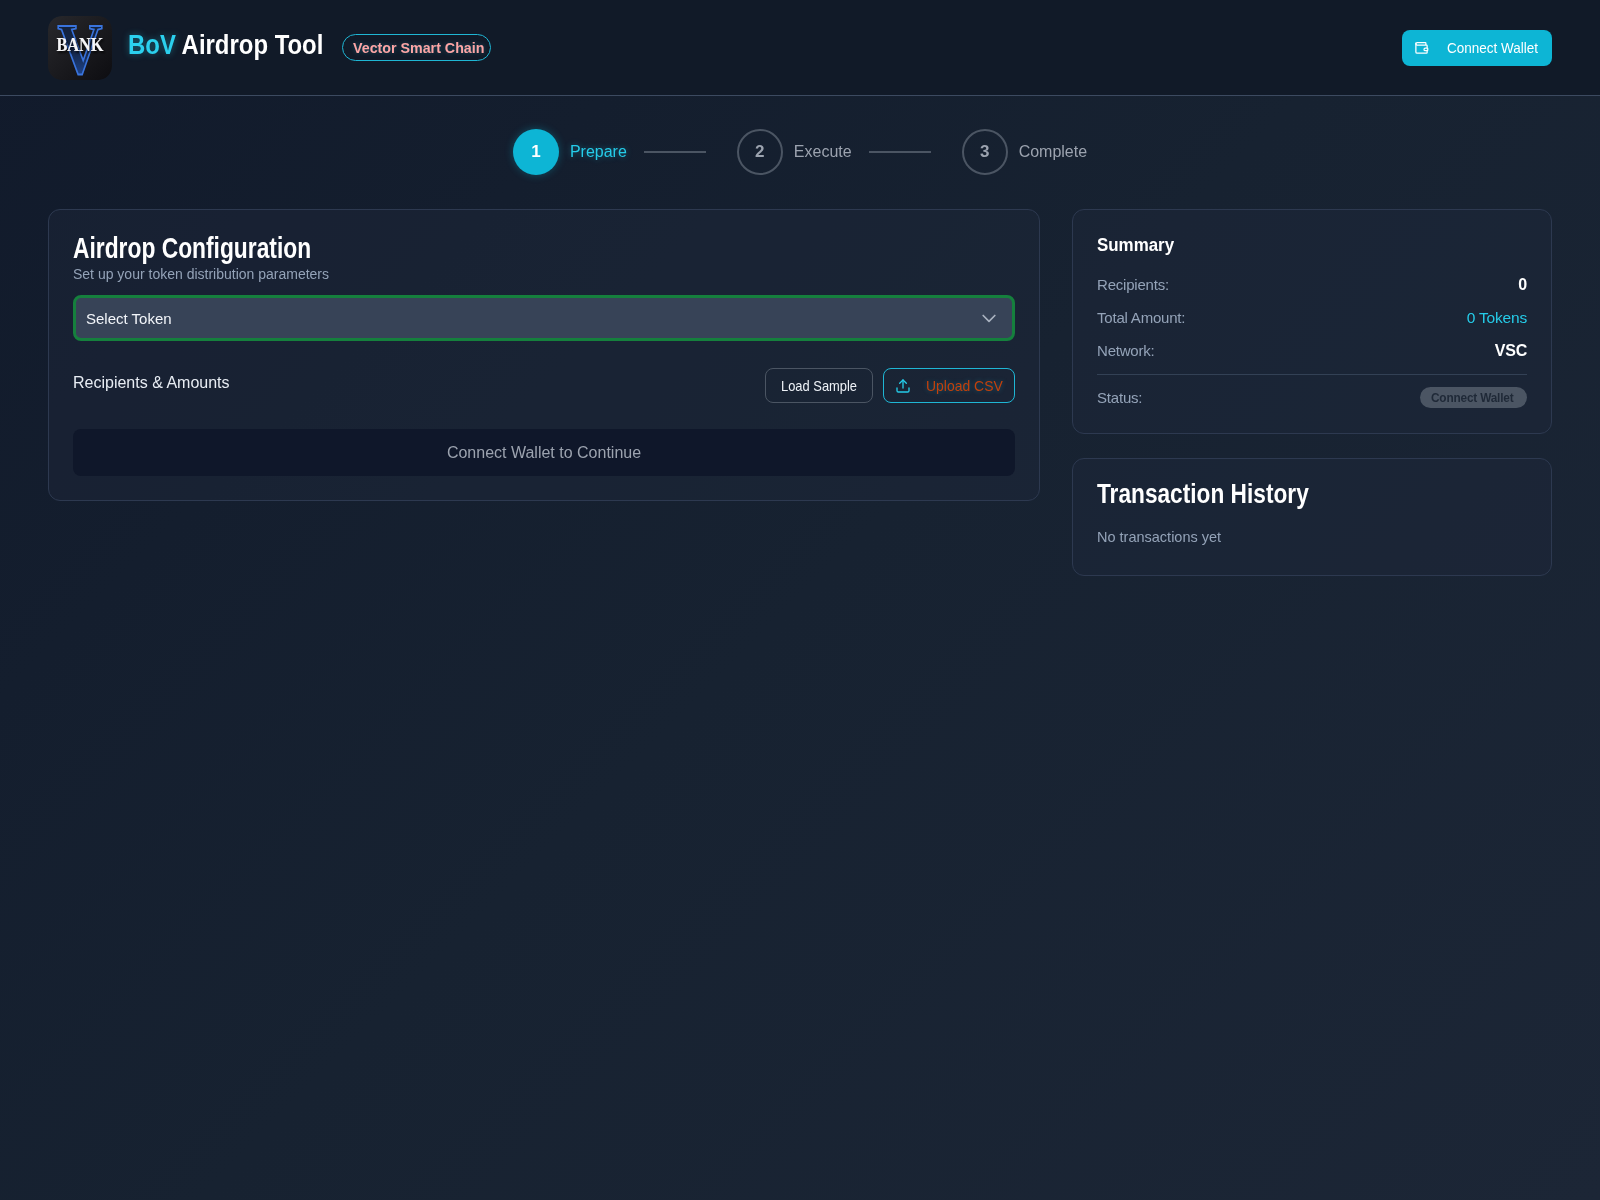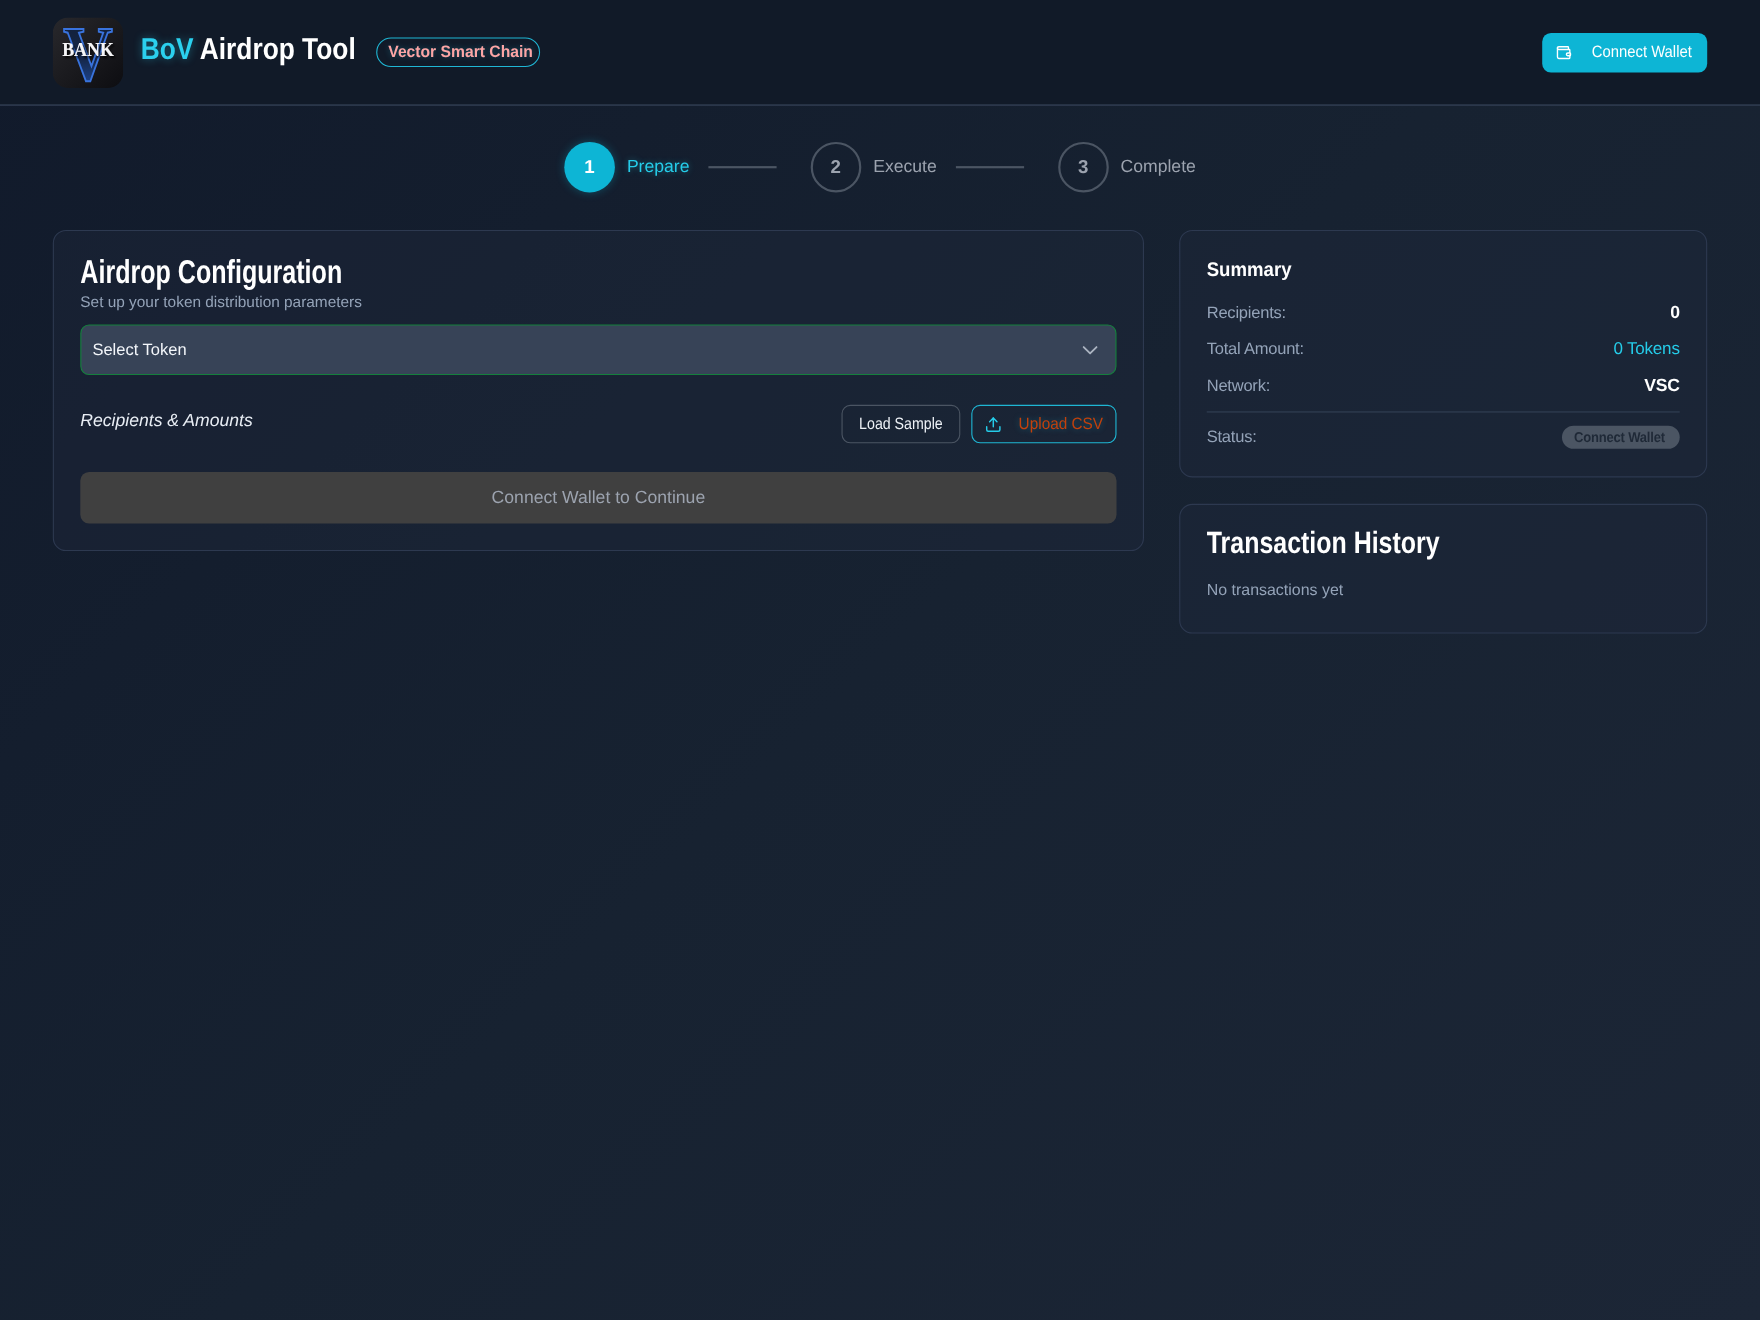--- a/index.html
+++ b/index.html
@@ -83,32 +83,32 @@
   .right-col { width:480px; display:flex; flex-direction:column; gap:24px; }
   
   h2.cfg { font-size:30px; line-height:36px; font-weight:bold; color:#fff; margin-top:-4px; white-space:nowrap; }
   h2.cfg .in { display:inline-block; transform:scaleX(0.76); transform-origin:0 50%; }
   .sub { font-size:14px; line-height:16px; color:#94a3b8; margin-top:0; }
   .field-label { font-size:16px; color:#e8edf4; margin-top:28px; }
   .select {
     margin-top:13px;
     height:46px;
     background:#374357;
-    border:1px solid #15803d;
+    border:3px solid #15803d;
     border-radius:8px;
     display:flex; align-items:center;
     padding:0 13px 0 10px;
     font-size:15px; color:#f3f6fa;
   }
   .select .chev { margin-left:auto; color:#aab3c0; }
   .recip-row {
     margin-top:27px;
     display:flex; align-items:center;
   }
-  .recip-row .field-label { margin-top:0; position:relative; top:-3px;font-style:italic; }
+  .recip-row .field-label { margin-top:0; position:relative; top:-3px; }
   .btn-sm {
     height:35px;
     border-radius:8px;
     font-size:15px;
     font-family:inherit;
     display:flex; align-items:center;
     background:transparent;
   }
   .load-sample {
     border:1px solid #4b5563; color:#eef2f7;
@@ -136,21 +136,21 @@
     white-space:pre-wrap;
   }
   .resizer {
     position:absolute; right:2px; bottom:2px; width:12px; height:12px;
     background:
       linear-gradient(135deg, transparent 0 50%, #8a93a3 50% 56%, transparent 56% 66%, #8a93a3 66% 72%, transparent 72% 82%, #8a93a3 82% 88%, transparent 88%);
   }
   .cta {
     margin-top:26px;
     height:47px;
-    background:#404040;
+    background:#0f172a;
     border-radius:8px;
     display:flex; align-items:center; justify-content:center;
     font-size:16px; color:#9ca3af;
   }
   
   .sum-card { padding:24px 24px 25px; }
   h3.sum { font-size:18px; line-height:22px; font-weight:bold; color:#fff; }
   h3.sum .in { display:inline-block; transform:scaleX(0.94); transform-origin:0 50%; }
   .srow { display:flex; align-items:center; margin-top:16px; font-size:15px; line-height:17px; letter-spacing:-0.2px;}
   .srow.first { margin-top:20px; }

